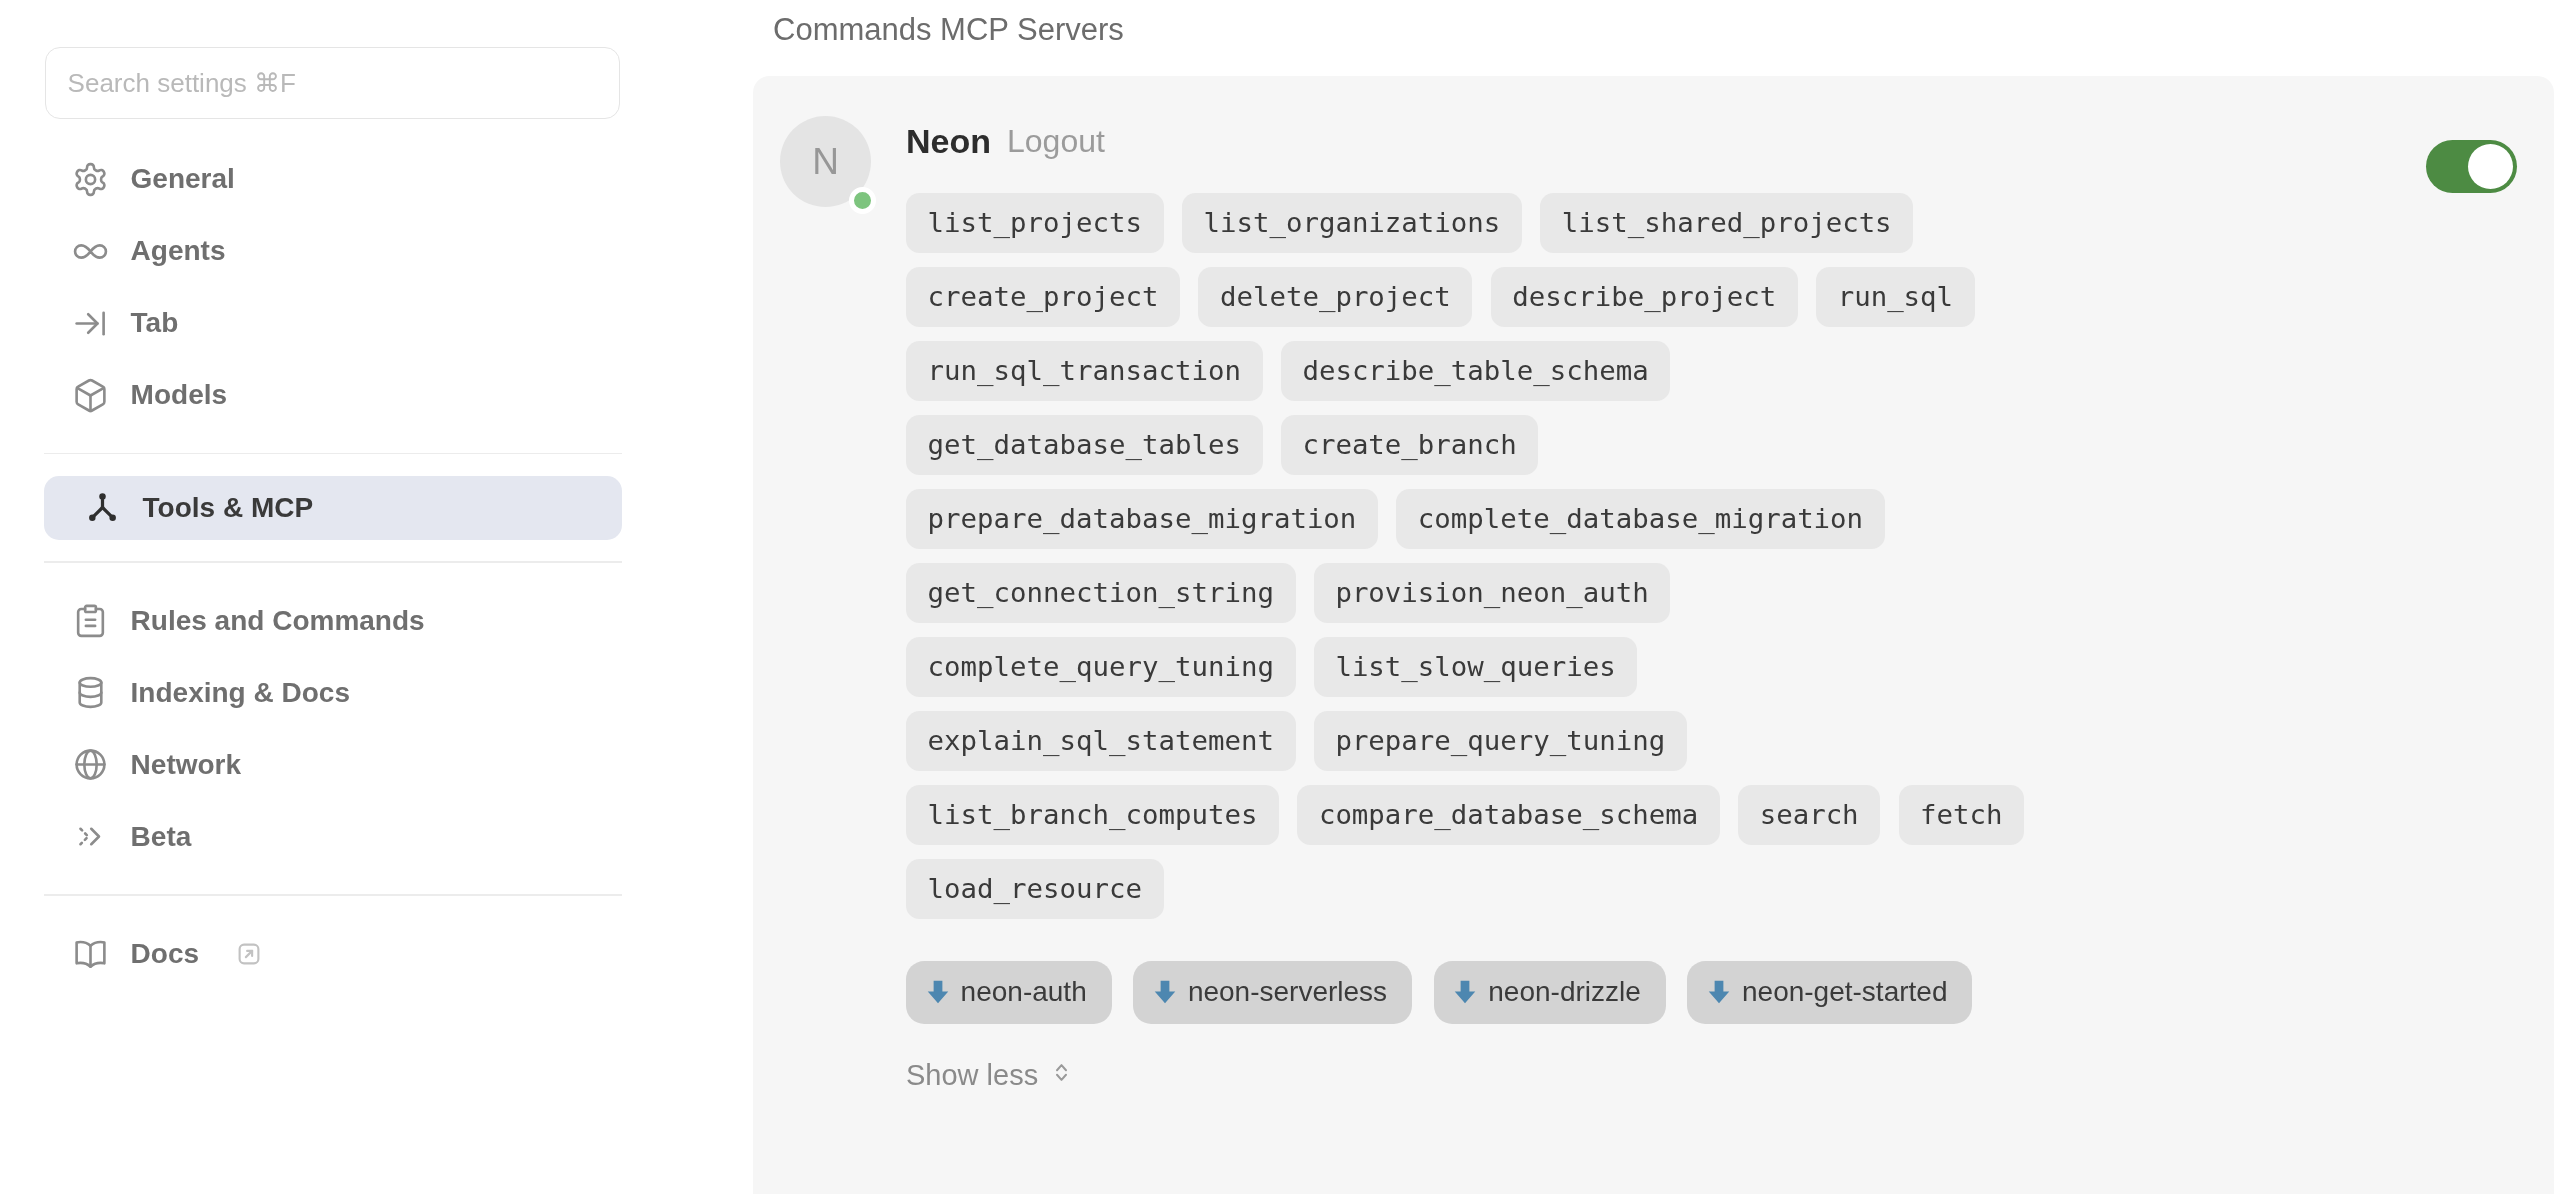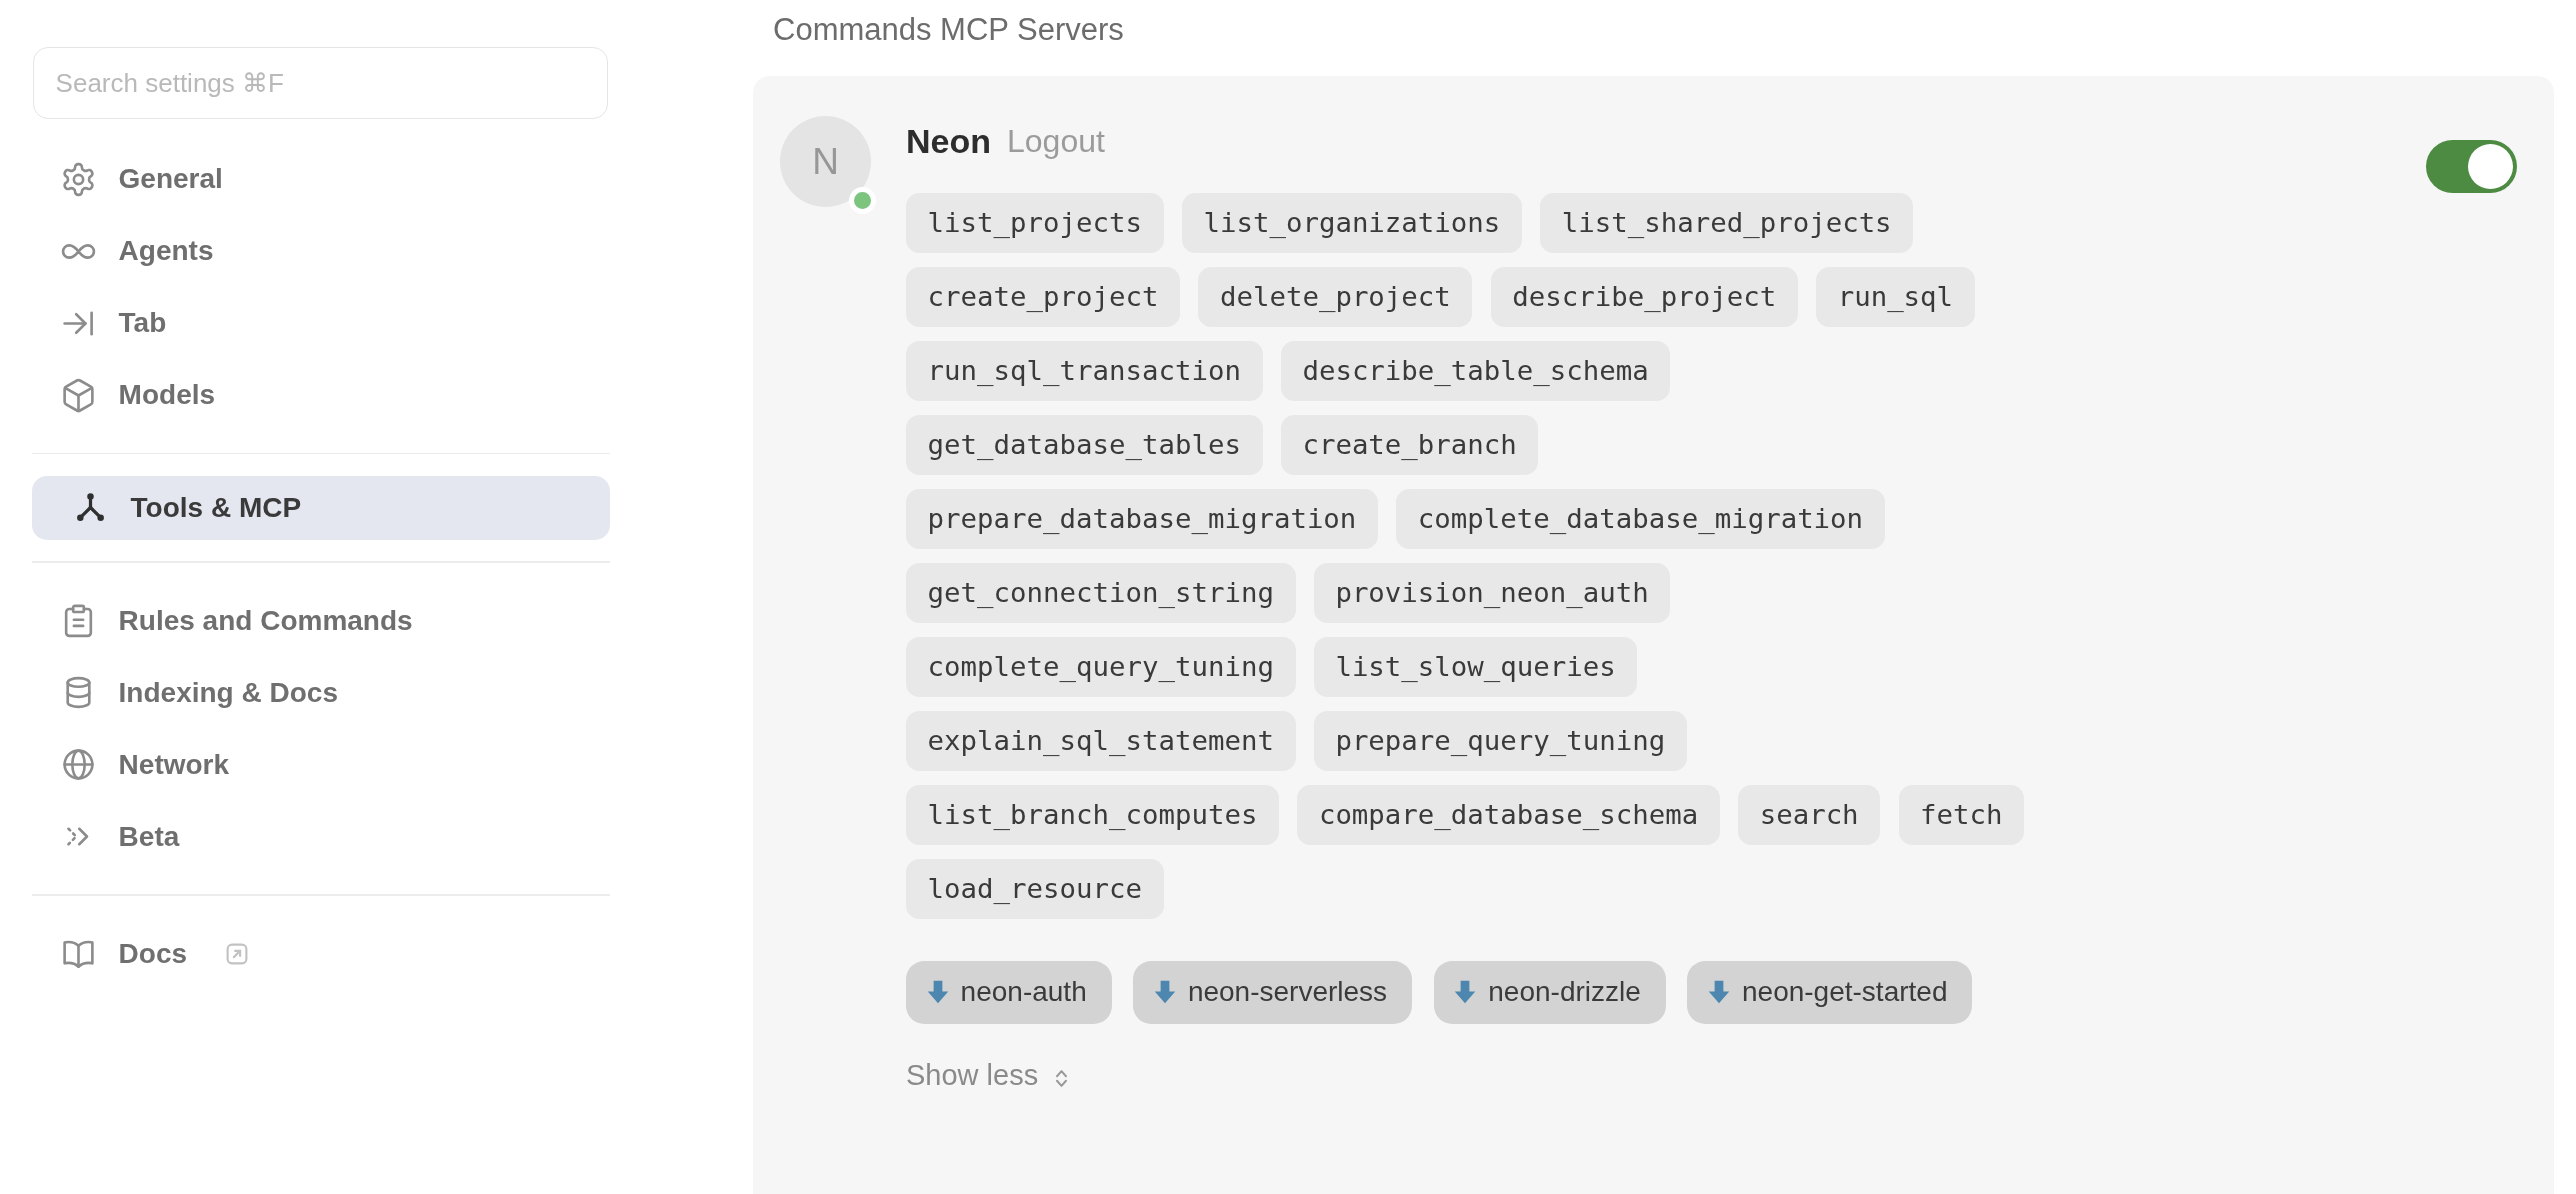--- a/index.html
+++ b/index.html
@@ -24,21 +24,21 @@
     --avatar-letter:#979797;
   }
   *{box-sizing:border-box;margin:0;padding:0;}
   html,body{width:2576px;height:1194px;overflow:hidden;}
   body{
     background:var(--page-bg);
     font-family:"Liberation Sans","DejaVu Sans",sans-serif;
     position:relative;
   }
   
-  .sidebar{position:absolute;left:0;top:0;width:642px;}
+  .sidebar{position:absolute;left:12px;top:0;width:642px;}
   .search{
     display:block;margin:47px 32px 0 33px;width:575px;height:72px;
     border:1.7px solid #e5e5e5;border-radius:15px;background:#fff;
     font-family:"Liberation Sans",sans-serif;font-size:26px;color:#555;
     padding:0 21.6px;outline:none;
   }
   .search::placeholder{color:#b9b9b9;}
   nav{margin-top:24px;}
   .nav-item{
     height:72px;display:flex;align-items:center;gap:21.6px;
@@ -87,21 +87,21 @@
     font-size:27.4px;color:var(--chip-text);white-space:nowrap;
   }
   .resources{display:flex;gap:21.6px;margin-top:42px;}
   .badge{
     height:63px;display:flex;align-items:center;gap:8px;padding:0 25px 0 16.6px;
     background:var(--badge-bg);border-radius:18.3px;
     font-size:28px;color:var(--badge-text);white-space:nowrap;
   }
   .badge svg{width:30px;height:30px;flex:none;}
   .show-less{
-    margin-top:35px;display:inline-flex;align-items:flex-end;gap:10px;
+    margin-top:35px;display:inline-flex;align-items:flex-start;gap:10px;
     font-size:29px;color:var(--muted-gray);cursor:pointer;
   }
   .show-less svg{width:27px;height:27px;stroke:#9a9a9a;fill:none;stroke-width:1.8;stroke-linecap:round;stroke-linejoin:round;}
 </style>
 </head>
 <body>
 
 <div class="sidebar">
   <input class="search" type="text" placeholder="Search settings ⌘F" style="">
   <nav id="nav">

